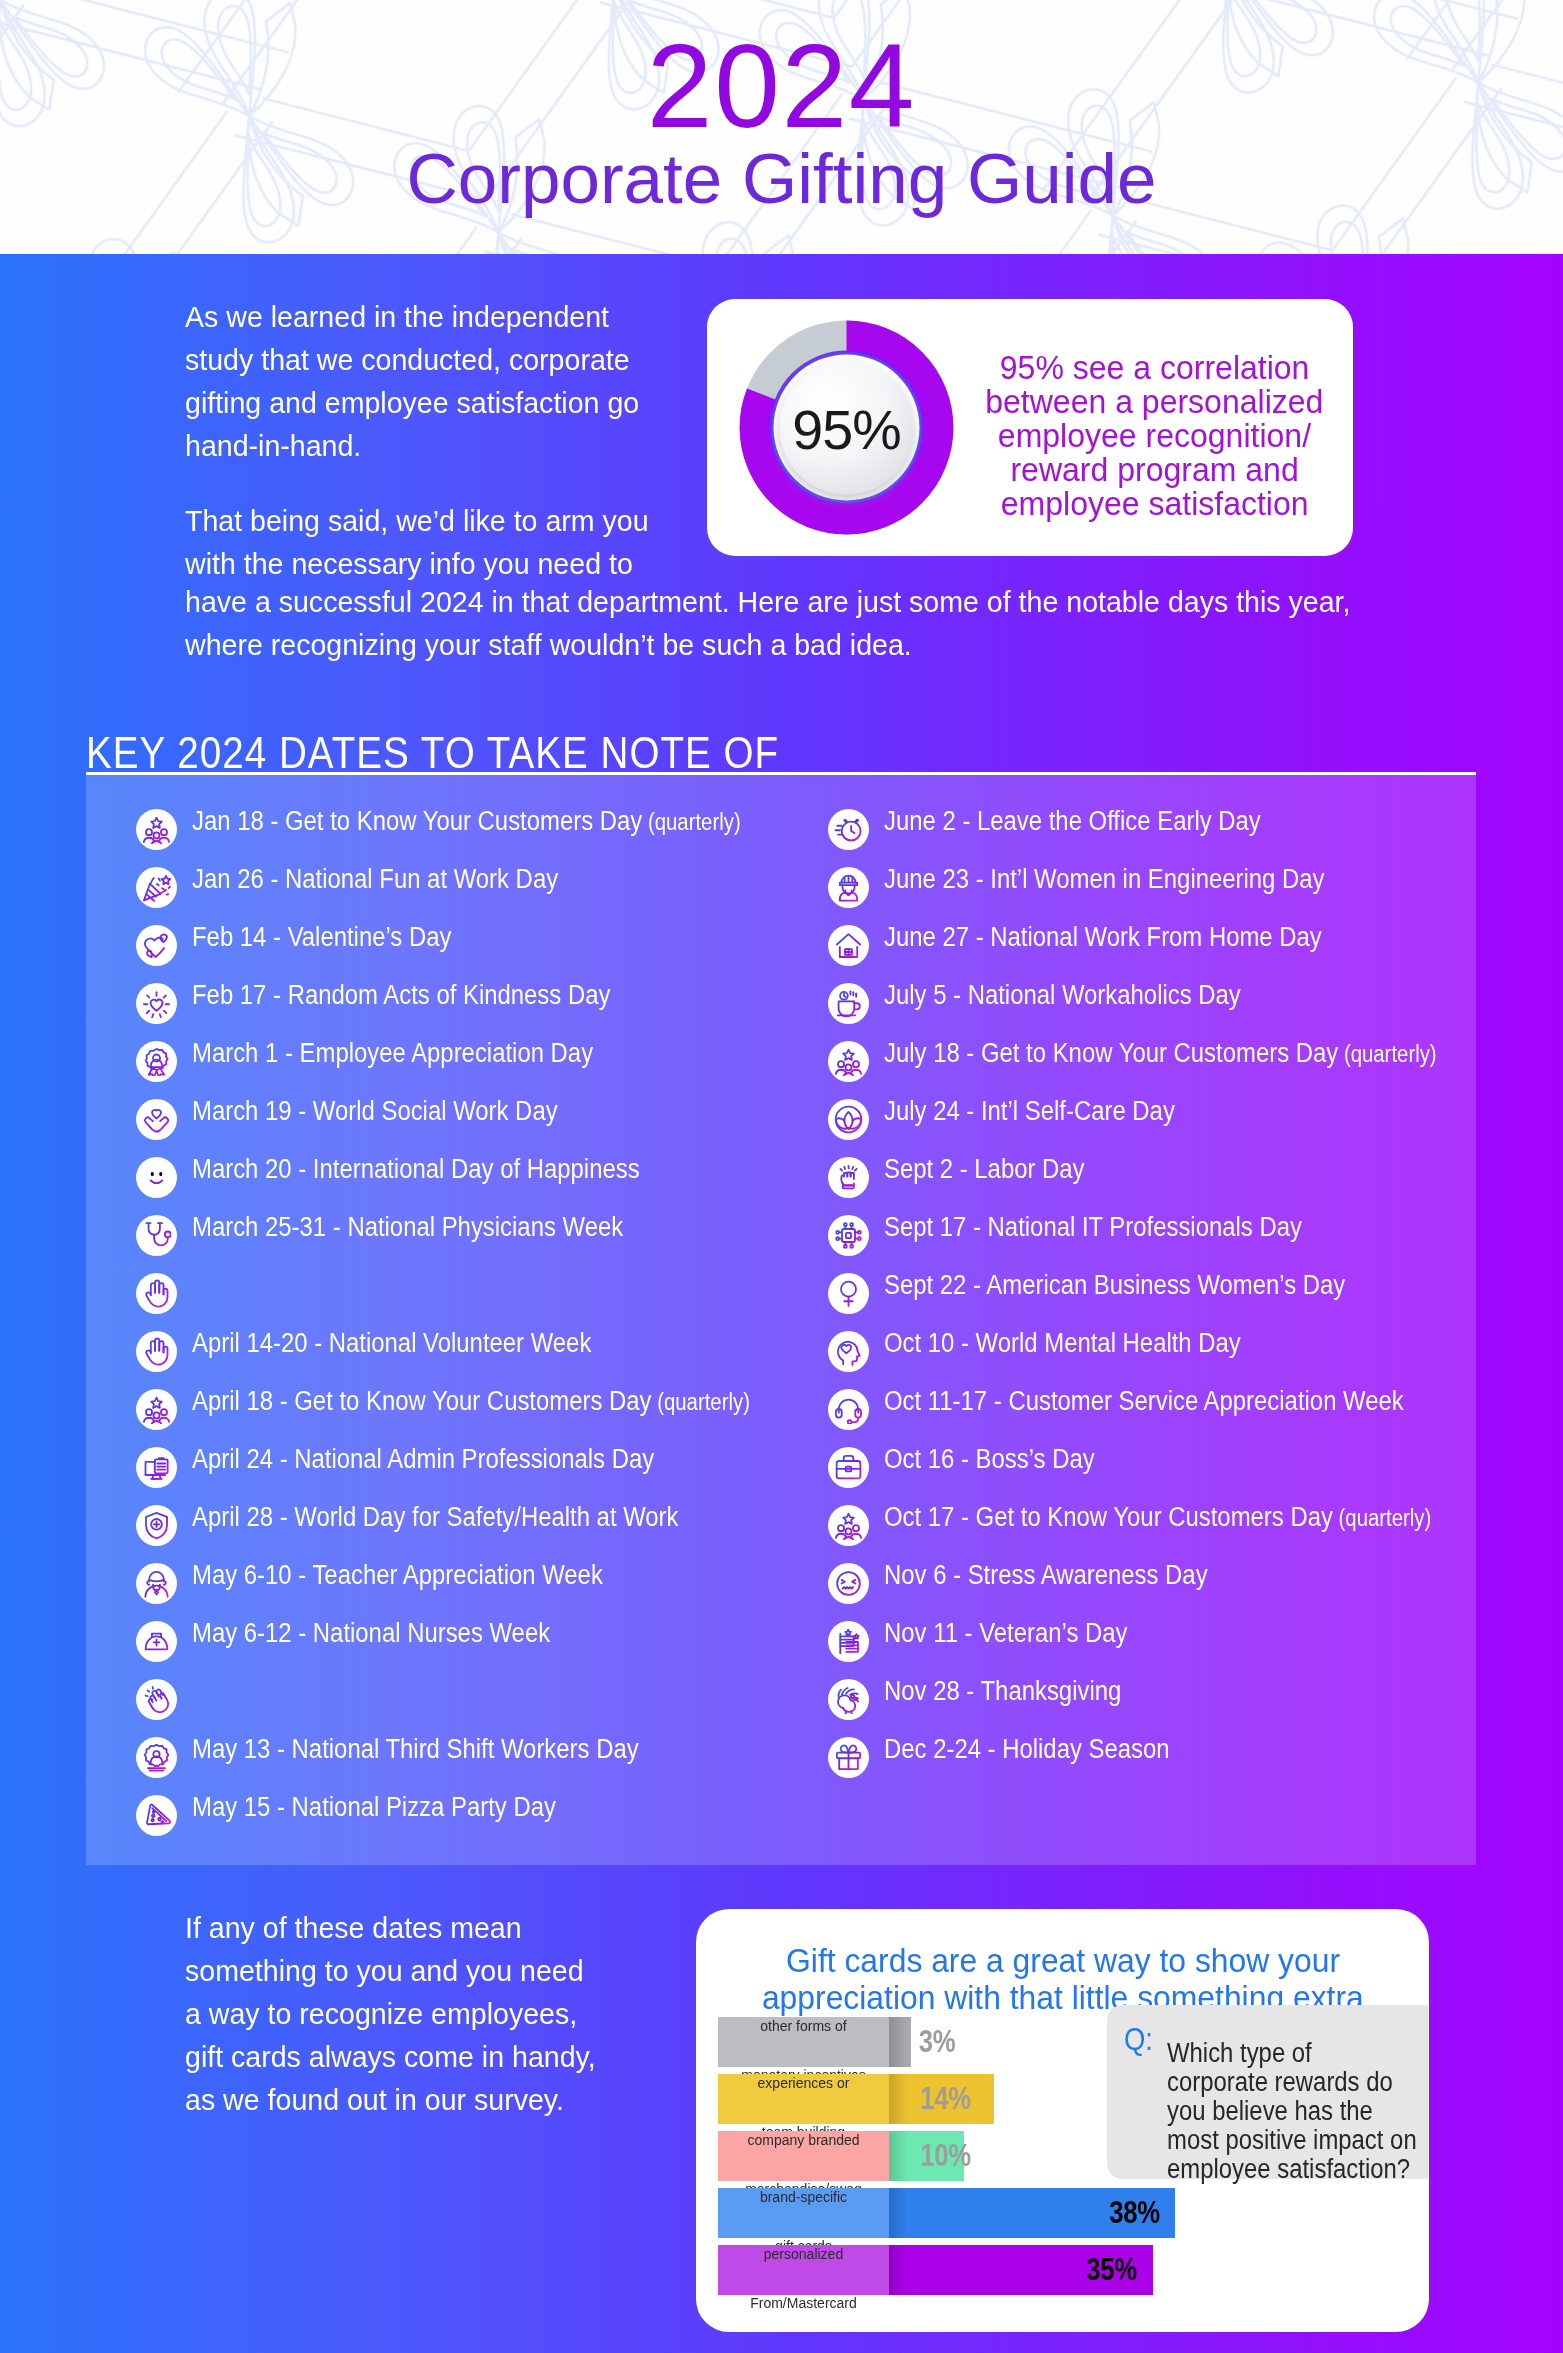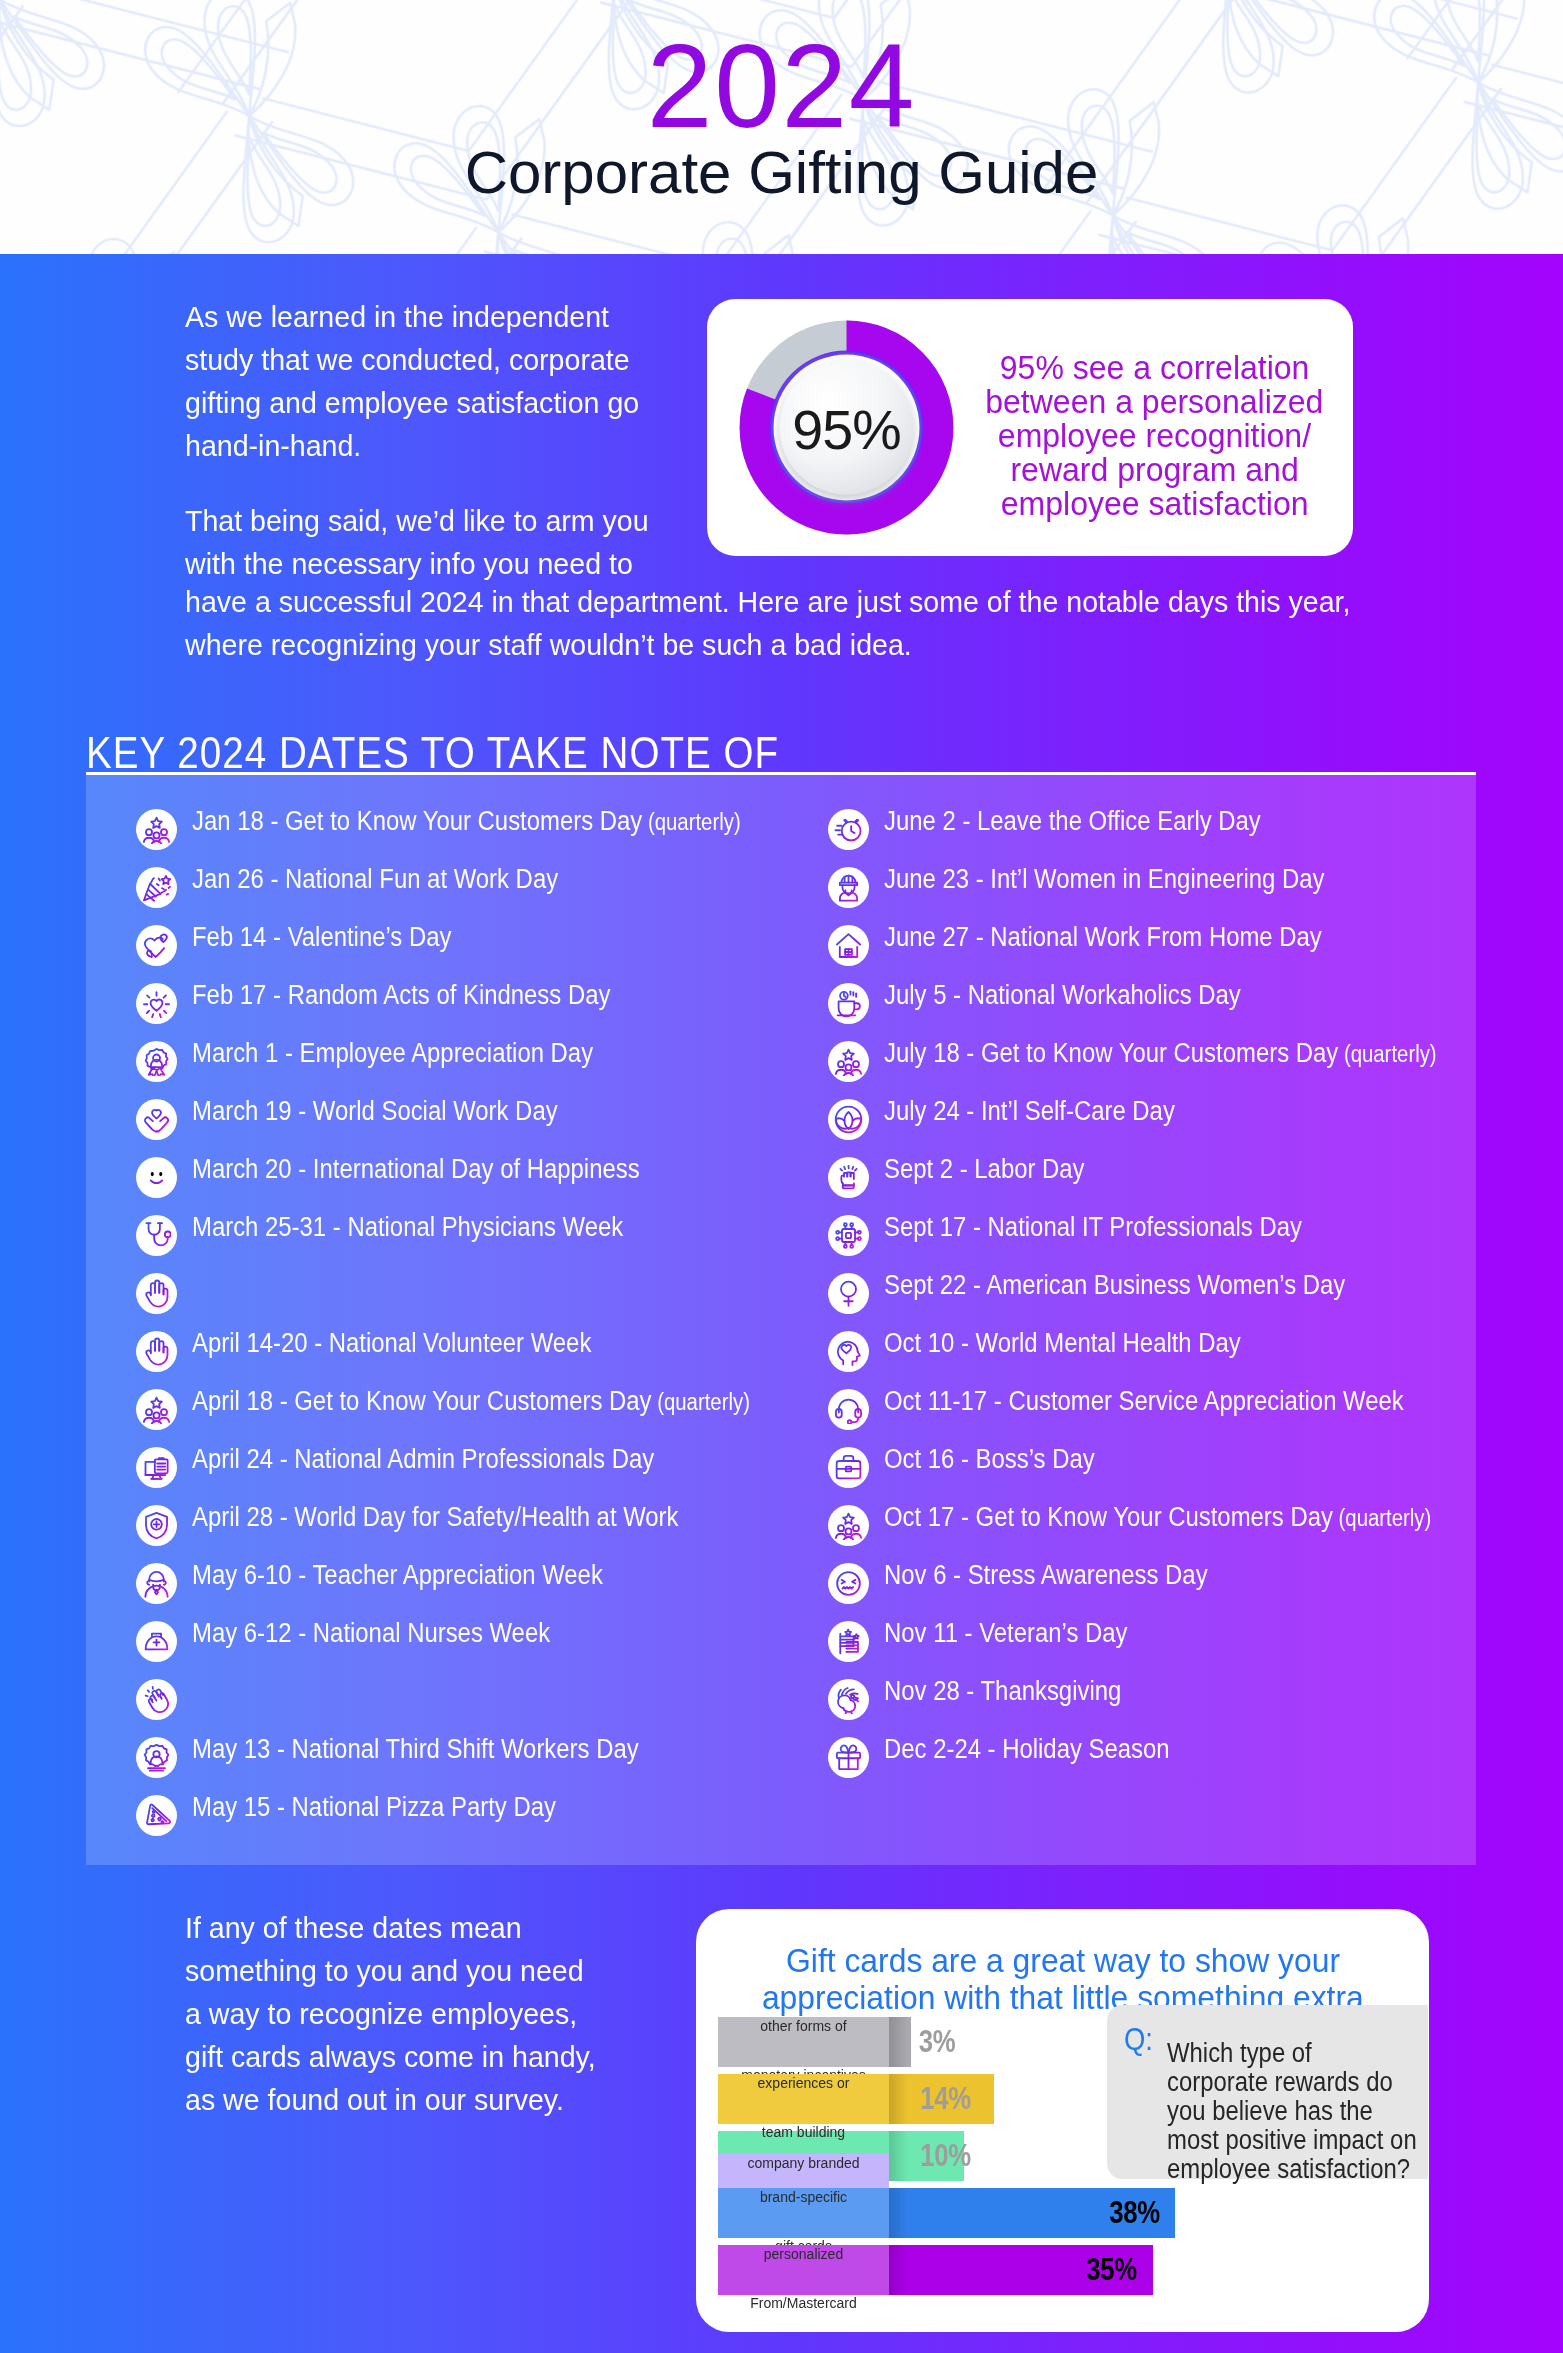--- a/index.html
+++ b/index.html
@@ -8,22 +8,22 @@
        -webkit-font-smoothing:antialiased;}
   #page{position:relative;width:1563px;height:2354px;overflow:hidden;
         background:linear-gradient(90deg,#2a72fb 0%,#3d64fb 14%,#4d58fc 26%,#5f38fc 50%,#7b22fc 68%,#9210fc 84%,#a403fc 100%);}
   
   #header{position:absolute;left:0;top:0;width:1563px;height:254px;background:#fefeff;overflow:hidden;}
   #header-pattern{position:absolute;left:0;top:0;width:1563px;height:254px;}
   #hdr-year{position:absolute;left:0;top:22px;width:1563px;text-align:center;
       font-size:118px;font-weight:300;letter-spacing:1.7px;
       color:#9108e0;line-height:1.1;}
   #hdr-title{position:absolute;left:0;top:140px;width:1563px;text-align:center;
-      font-size:60px;font-weight:300;letter-spacing:0px;
-      color:#0f172a;line-height:1.1;}
+      font-size:71px;font-weight:300;letter-spacing:0px;
+      color:#6d28d9;line-height:1.1;}
   #hdr-year span,#hdr-title span{display:inline-block;transform:scaleX(1);transform-origin:center;}
 
   
   .body-txt{color:#fff;font-size:29px;font-weight:400;line-height:43px;letter-spacing:0px;}
   .sx{display:inline-block;transform:scaleX(.985);transform-origin:left center;}
   #donut-caption .sx,#survey-title .sx{transform-origin:center;}
   #donut-caption .sx{transform:scaleX(.97);}
   #survey-title .sx{transform:scaleX(.965);}
   #intro{position:absolute;left:185px;top:296px;width:555px;}
   #intro2{position:absolute;left:185px;top:500px;width:555px;text-decoration:underline;}
@@ -867,21 +867,21 @@
             <span>experiences or</span>
             <span>team building</span>
           </div>
           <div class="bar-val" style="left: 197px; color: rgb(157, 157, 157); font-weight: 700;">
             <span>14%</span>
           </div>
         </div>
         <div class="bar-row">
           <div class="bar-fill" style="background: rgb(108, 232, 176); width: 246px;"></div>
           <div class="bar-shadow"></div>
-          <div class="bar-cat" style="background: #c4b5fd; margin-top: 23px;">
+          <div class="bar-cat" style="background: #fca5a5;">
             <span>company branded</span>
             <span>merchandise/swag</span>
           </div>
           <div class="bar-val" style="left: 197px; color: rgb(157, 157, 157); font-weight: 700;">
             <span>10%</span>
           </div>
         </div>
         <div class="bar-row">
           <div class="bar-fill" style="background: rgb(47, 128, 237); width: 457px;"></div>
           <div class="bar-shadow"></div>

